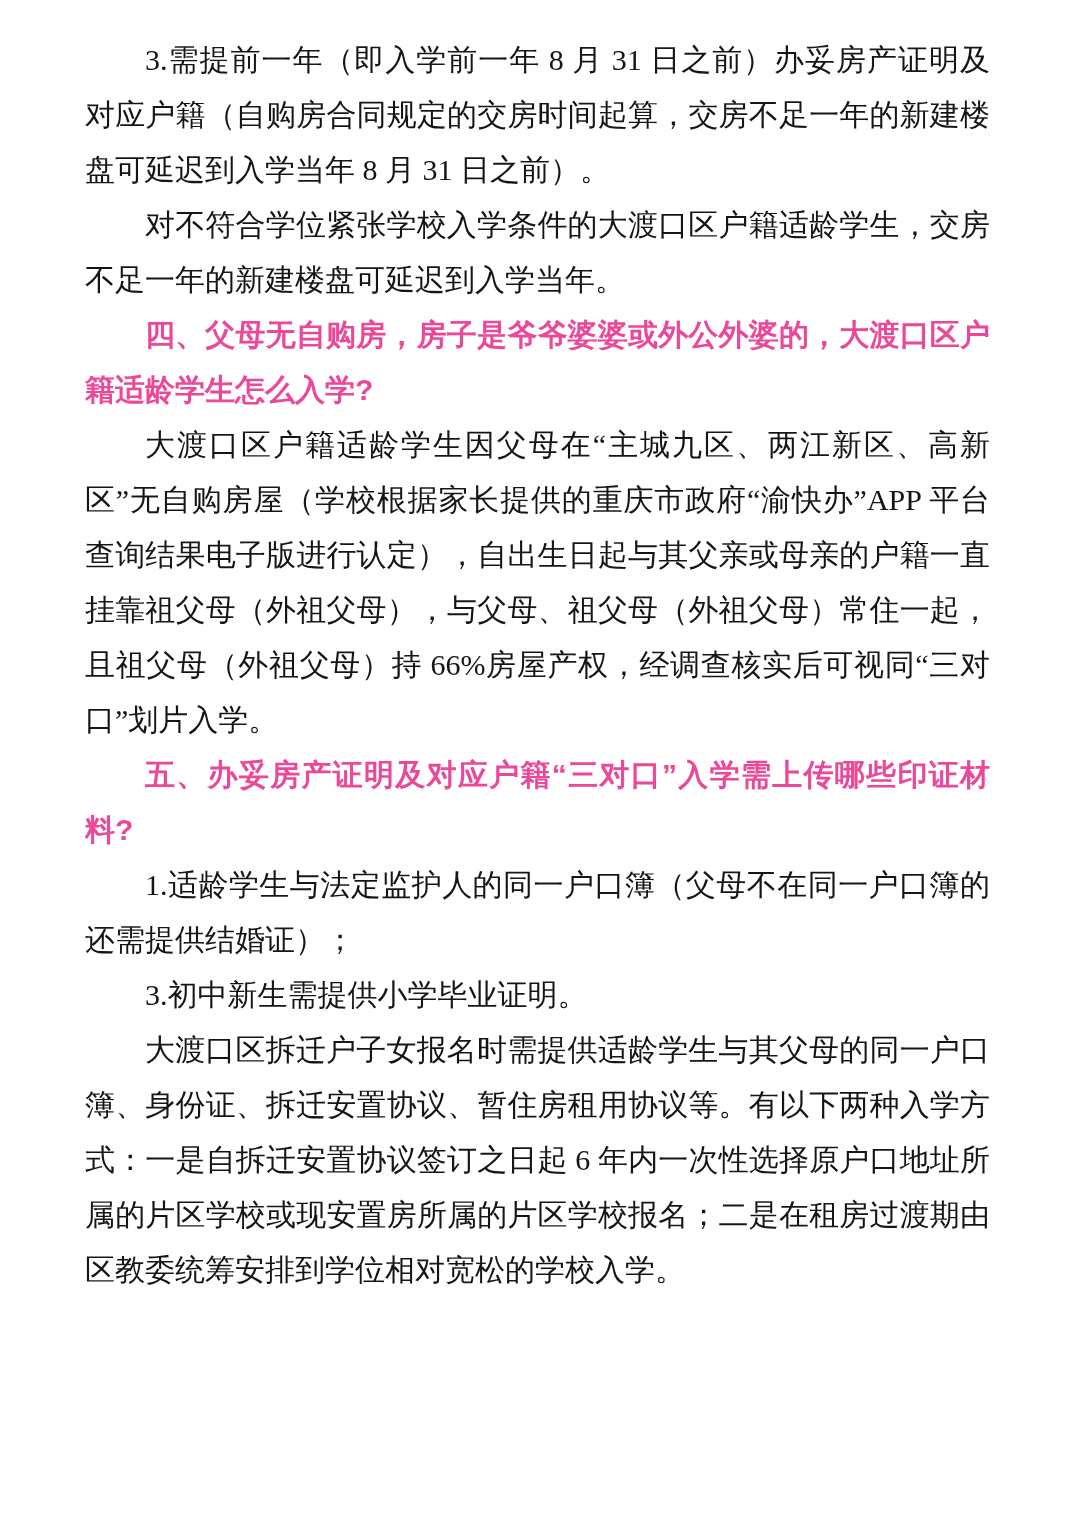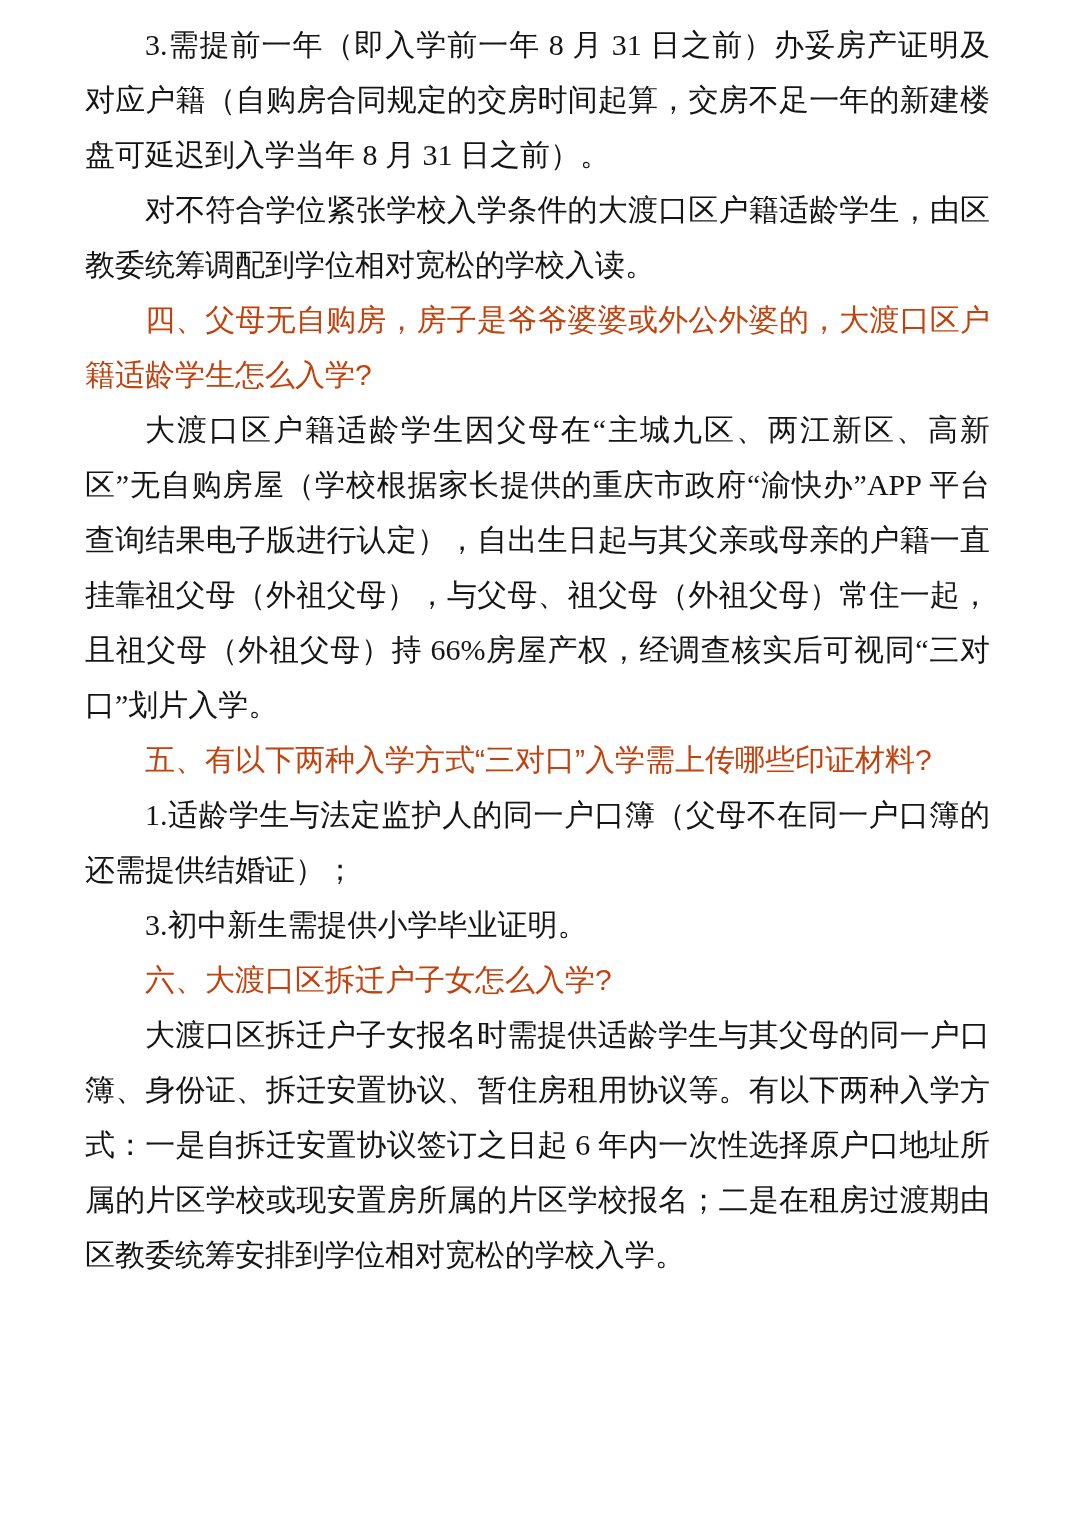--- a/index.html
+++ b/index.html
@@ -6,53 +6,52 @@
     margin: 0;
     padding: 0;
     background: #ffffff;
   }
   .page {
     position: relative;
     width: 1074px;
     height: 1420px;
     box-sizing: border-box;
     background: #ffffff;
-    padding: 17px 84px 0 85px;
+    padding: 32px 84px 0 85px;
     overflow: hidden;
   }
   .doc {
     text-align: justify;
   }
   p.body-para {
     margin: 0;
     text-indent: 2em;
     font-family: "Liberation Serif", "DejaVu Serif", serif;
     font-size: 30px;
     line-height: 55px;
     color: #151515;
     font-weight: normal;
   }
   p.heading-para {
     margin: 0;
     text-indent: 2em;
     font-family: "Liberation Sans", "DejaVu Sans", sans-serif;
     font-size: 30px;
     line-height: 55px;
-    color: #c2410c;
-    font-weight: normal;
+    color: #ec4899;
+    font-weight: bold;
   }
 </style>
 </head>
 <body>
 
 <div class="page">
   <div class="doc">
     <p class="body-para">3.需提前一年（即入学前一年 8 月 31 日之前）办妥房产证明及对应户籍（自购房合同规定的交房时间起算，交房不足一年的新建楼盘可延迟到入学当年 8 月 31 日之前）。</p>
-    <p class="body-para">对不符合学位紧张学校入学条件的大渡口区户籍适龄学生，由区教委统筹调配到学位相对宽松的学校入读。</p>
+    <p class="body-para">对不符合学位紧张学校入学条件的大渡口区户籍适龄学生，交房不足一年的新建楼盘可延迟到入学当年。</p>
     <p class="heading-para">四、父母无自购房，房子是爷爷婆婆或外公外婆的，大渡口区户籍适龄学生怎么入学?</p>
     <p class="body-para">大渡口区户籍适龄学生因父母在“主城九区、两江新区、高新区”无自购房屋（学校根据家长提供的重庆市政府“渝快办”APP 平台查询结果电子版进行认定），自出生日起与其父亲或母亲的户籍一直挂靠祖父母（外祖父母），与父母、祖父母（外祖父母）常住一起，且祖父母（外祖父母）持 66%房屋产权，经调查核实后可视同“三对口”划片入学。</p>
-    <p class="heading-para">五、有以下两种入学方式“三对口”入学需上传哪些印证材料?</p>
+    <p class="heading-para">五、办妥房产证明及对应户籍“三对口”入学需上传哪些印证材料?</p>
     <p class="body-para">1.适龄学生与法定监护人的同一户口簿（父母不在同一户口簿的还需提供结婚证）；</p>
     <p class="body-para">3.初中新生需提供小学毕业证明。</p>
-    <p class="heading-para">六、大渡口区拆迁户子女怎么入学?</p>
     <p class="body-para">大渡口区拆迁户子女报名时需提供适龄学生与其父母的同一户口簿、身份证、拆迁安置协议、暂住房租用协议等。有以下两种入学方式：一是自拆迁安置协议签订之日起 6 年内一次性选择原户口地址所属的片区学校或现安置房所属的片区学校报名；二是在租房过渡期由区教委统筹安排到学位相对宽松的学校入学。</p>
   </div>
 </div>
 
 </body></html>

